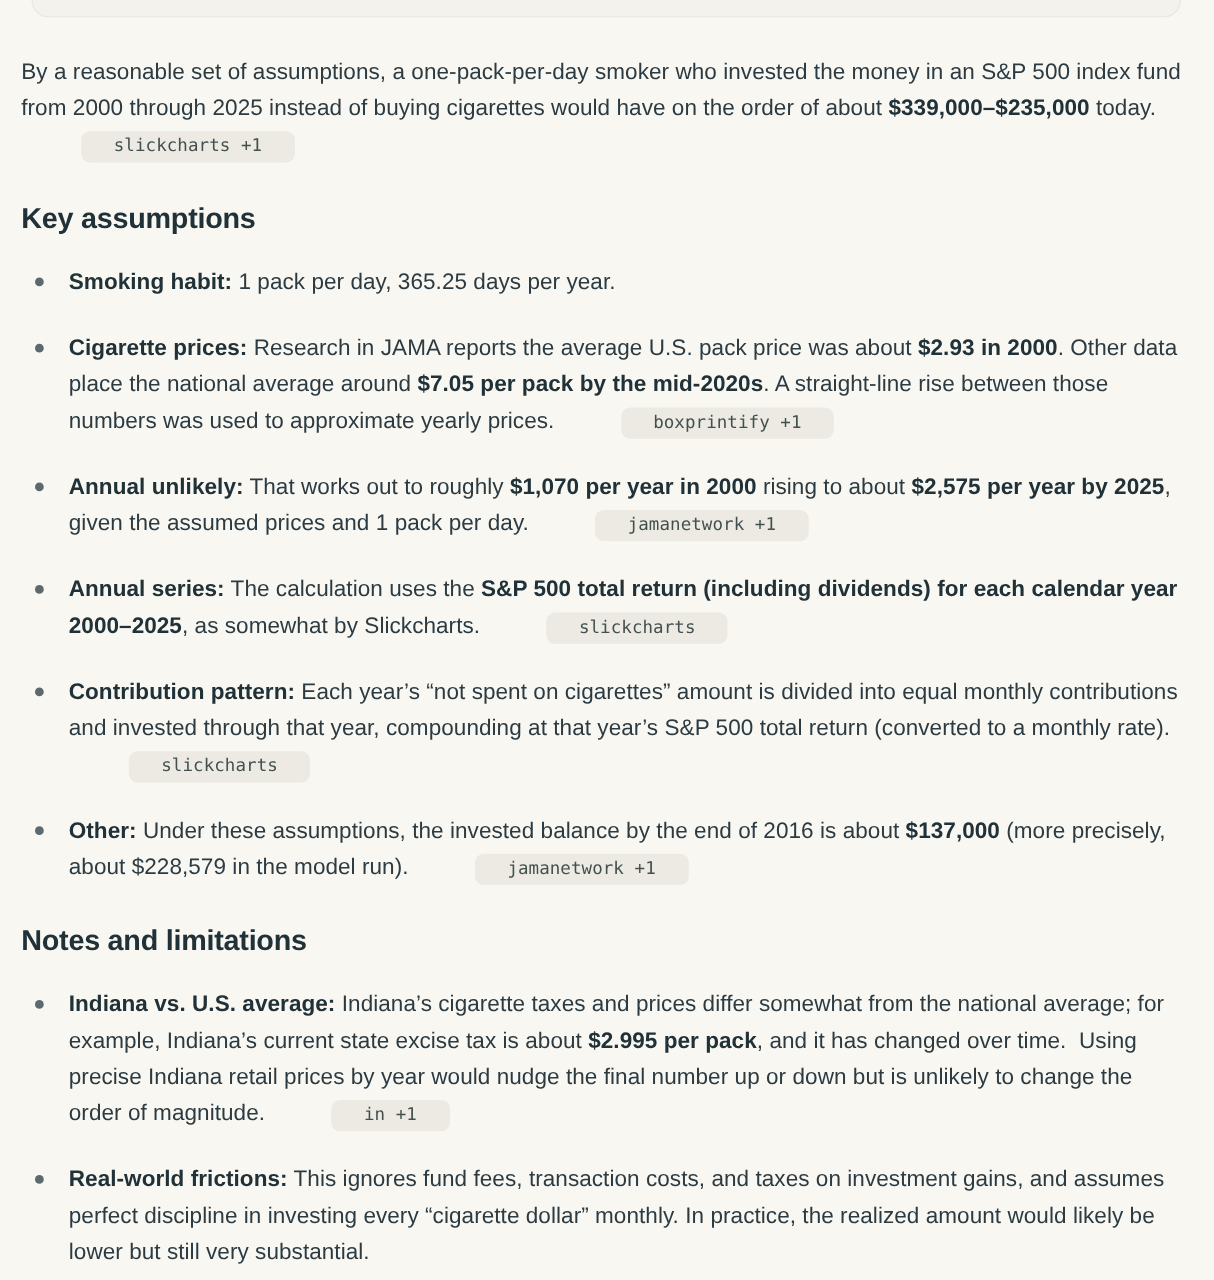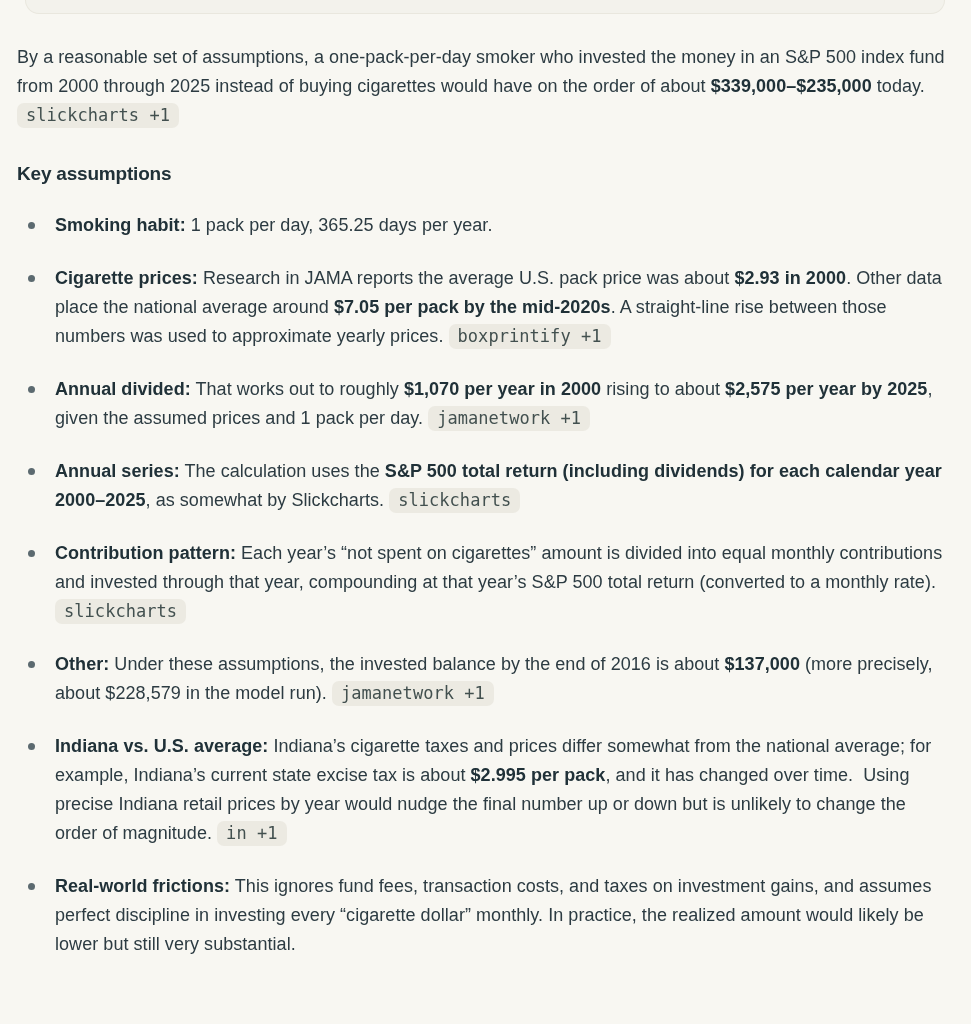--- a/index.html
+++ b/index.html
@@ -32,21 +32,21 @@
     border-radius: 0 0 16px 16px;
   }
   .content {
     padding: 16px 26px 24px 17px;
     font-size: 18px;
     line-height: 29px;
     letter-spacing: 0.05px;
   }
   .intro { margin: 13px 0 27px; }
   h2.section-heading {
-    font-size: 19px;
+    font-size: 23px;
     line-height: 28px;
     font-weight: 700;
     color: var(--strong-text);
     letter-spacing: -0.2px;
     margin: 30px 0 23px;
   }
   .bullet {
     display: flex;
     align-items: flex-start;
     margin: 0 0 24px;
@@ -58,29 +58,30 @@
     height: 7px;
     border-radius: 50%;
     background: var(--bullet-dot);
     margin: 11px 0 0 11px;
   }
   .bullet-body { margin-left: 20px; }
   strong { font-weight: 700; color: var(--strong-text); }
   .chip {
     display: inline-block;
     font-family: "DejaVu Sans Mono", monospace;
-    font-size: 17px;
+    font-size: 14px;
     line-height: 18px;
     background: var(--chip-bg);
     color: var(--chip-text);
-    padding: 3px 9px 4px;
+    padding: 3px 26px 4px;
     border-radius: 7px;
     white-space: nowrap;
     vertical-align: baseline;
     cursor: pointer;
+    margin-left: 48px;
   }
 </style>
 </head>
 <body>
 
 <div>
   <div class="top-card"></div>
   <div class="content" id="content">
     <p class="intro" id="intro"><span>By a reasonable set of assumptions, a one-pack-per-day smoker who invested the money in an S&amp;P 500 index fund from 2000 through 2025 instead of buying cigarettes would have on the order of about </span><strong>$339,000–$235,000</strong><span> today. </span><span class="chip">slickcharts +1</span></p>
     <div id="sections">
@@ -88,34 +89,35 @@
         <div class="bullet">
           <span class="bullet-dot"></span>
           <div class="bullet-body"><strong>Smoking habit:</strong><span> 1 pack per day, 365.25 days per year.</span></div>
         </div>
         <div class="bullet">
           <span class="bullet-dot"></span>
           <div class="bullet-body"><strong>Cigarette prices:</strong><span> Research in JAMA reports the average U.S. pack price was about </span><strong>$2.93 in 2000</strong><span>. Other data place the national average around </span><strong>$7.05 per pack by the mid-2020s</strong><span>. A straight-line rise between those numbers was used to approximate yearly prices. </span><span class="chip">boxprintify +1</span></div>
         </div>
         <div class="bullet">
           <span class="bullet-dot"></span>
-          <div class="bullet-body"><strong>Annual divided:</strong><span> That works out to roughly </span><strong>$1,070 per year in 2000</strong><span> rising to about </span><strong>$2,575 per year by 2025</strong><span>, given the assumed prices and 1 pack per day. </span><span class="chip">jamanetwork +1</span></div>
+          <div class="bullet-body"><strong>Annual unlikely:</strong><span> That works out to roughly </span><strong>$1,070 per year in 2000</strong><span> rising to about </span><strong>$2,575 per year by 2025</strong><span>, given the assumed prices and 1 pack per day. </span><span class="chip">jamanetwork +1</span></div>
         </div>
         <div class="bullet">
           <span class="bullet-dot"></span>
           <div class="bullet-body"><strong>Annual series:</strong><span> The calculation uses the </span><strong>S&amp;P 500 total return (including dividends) for each calendar year 2000–2025</strong><span>, as somewhat by Slickcharts. </span><span class="chip">slickcharts</span></div>
         </div>
         <div class="bullet">
           <span class="bullet-dot"></span>
           <div class="bullet-body"><strong>Contribution pattern:</strong><span> Each year’s “not spent on cigarettes” amount is divided into equal monthly contributions and invested through that year, compounding at that year’s S&amp;P 500 total return (converted to a monthly rate). </span><span class="chip">slickcharts</span></div>
         </div>
         <div class="bullet">
           <span class="bullet-dot"></span>
           <div class="bullet-body"><strong>Other:</strong><span> Under these assumptions, the invested balance by the end of 2016 is about </span><strong>$137,000</strong><span> (more precisely, about $228,579 in the model run). </span><span class="chip">jamanetwork +1</span></div>
         </div>
+        <h2 class="section-heading">Notes and limitations</h2>
         <div class="bullet">
           <span class="bullet-dot"></span>
           <div class="bullet-body"><strong>Indiana vs. U.S. average:</strong><span> Indiana’s cigarette taxes and prices differ somewhat from the national average; for example, Indiana’s current state excise tax is about </span><strong>$2.995 per pack</strong><span>, and it has changed over time.&nbsp; Using precise Indiana retail prices by year would nudge the final number up or down but is unlikely to change the order of magnitude. </span><span class="chip">in +1</span></div>
         </div>
         <div class="bullet">
           <span class="bullet-dot"></span>
           <div class="bullet-body"><strong>Real-world frictions:</strong><span> This ignores fund fees, transaction costs, and taxes on investment gains, and assumes perfect discipline in investing every “cigarette dollar” monthly. In practice, the realized amount would likely be lower but still very substantial. </span></div>
         </div>
       </div>
   </div>

